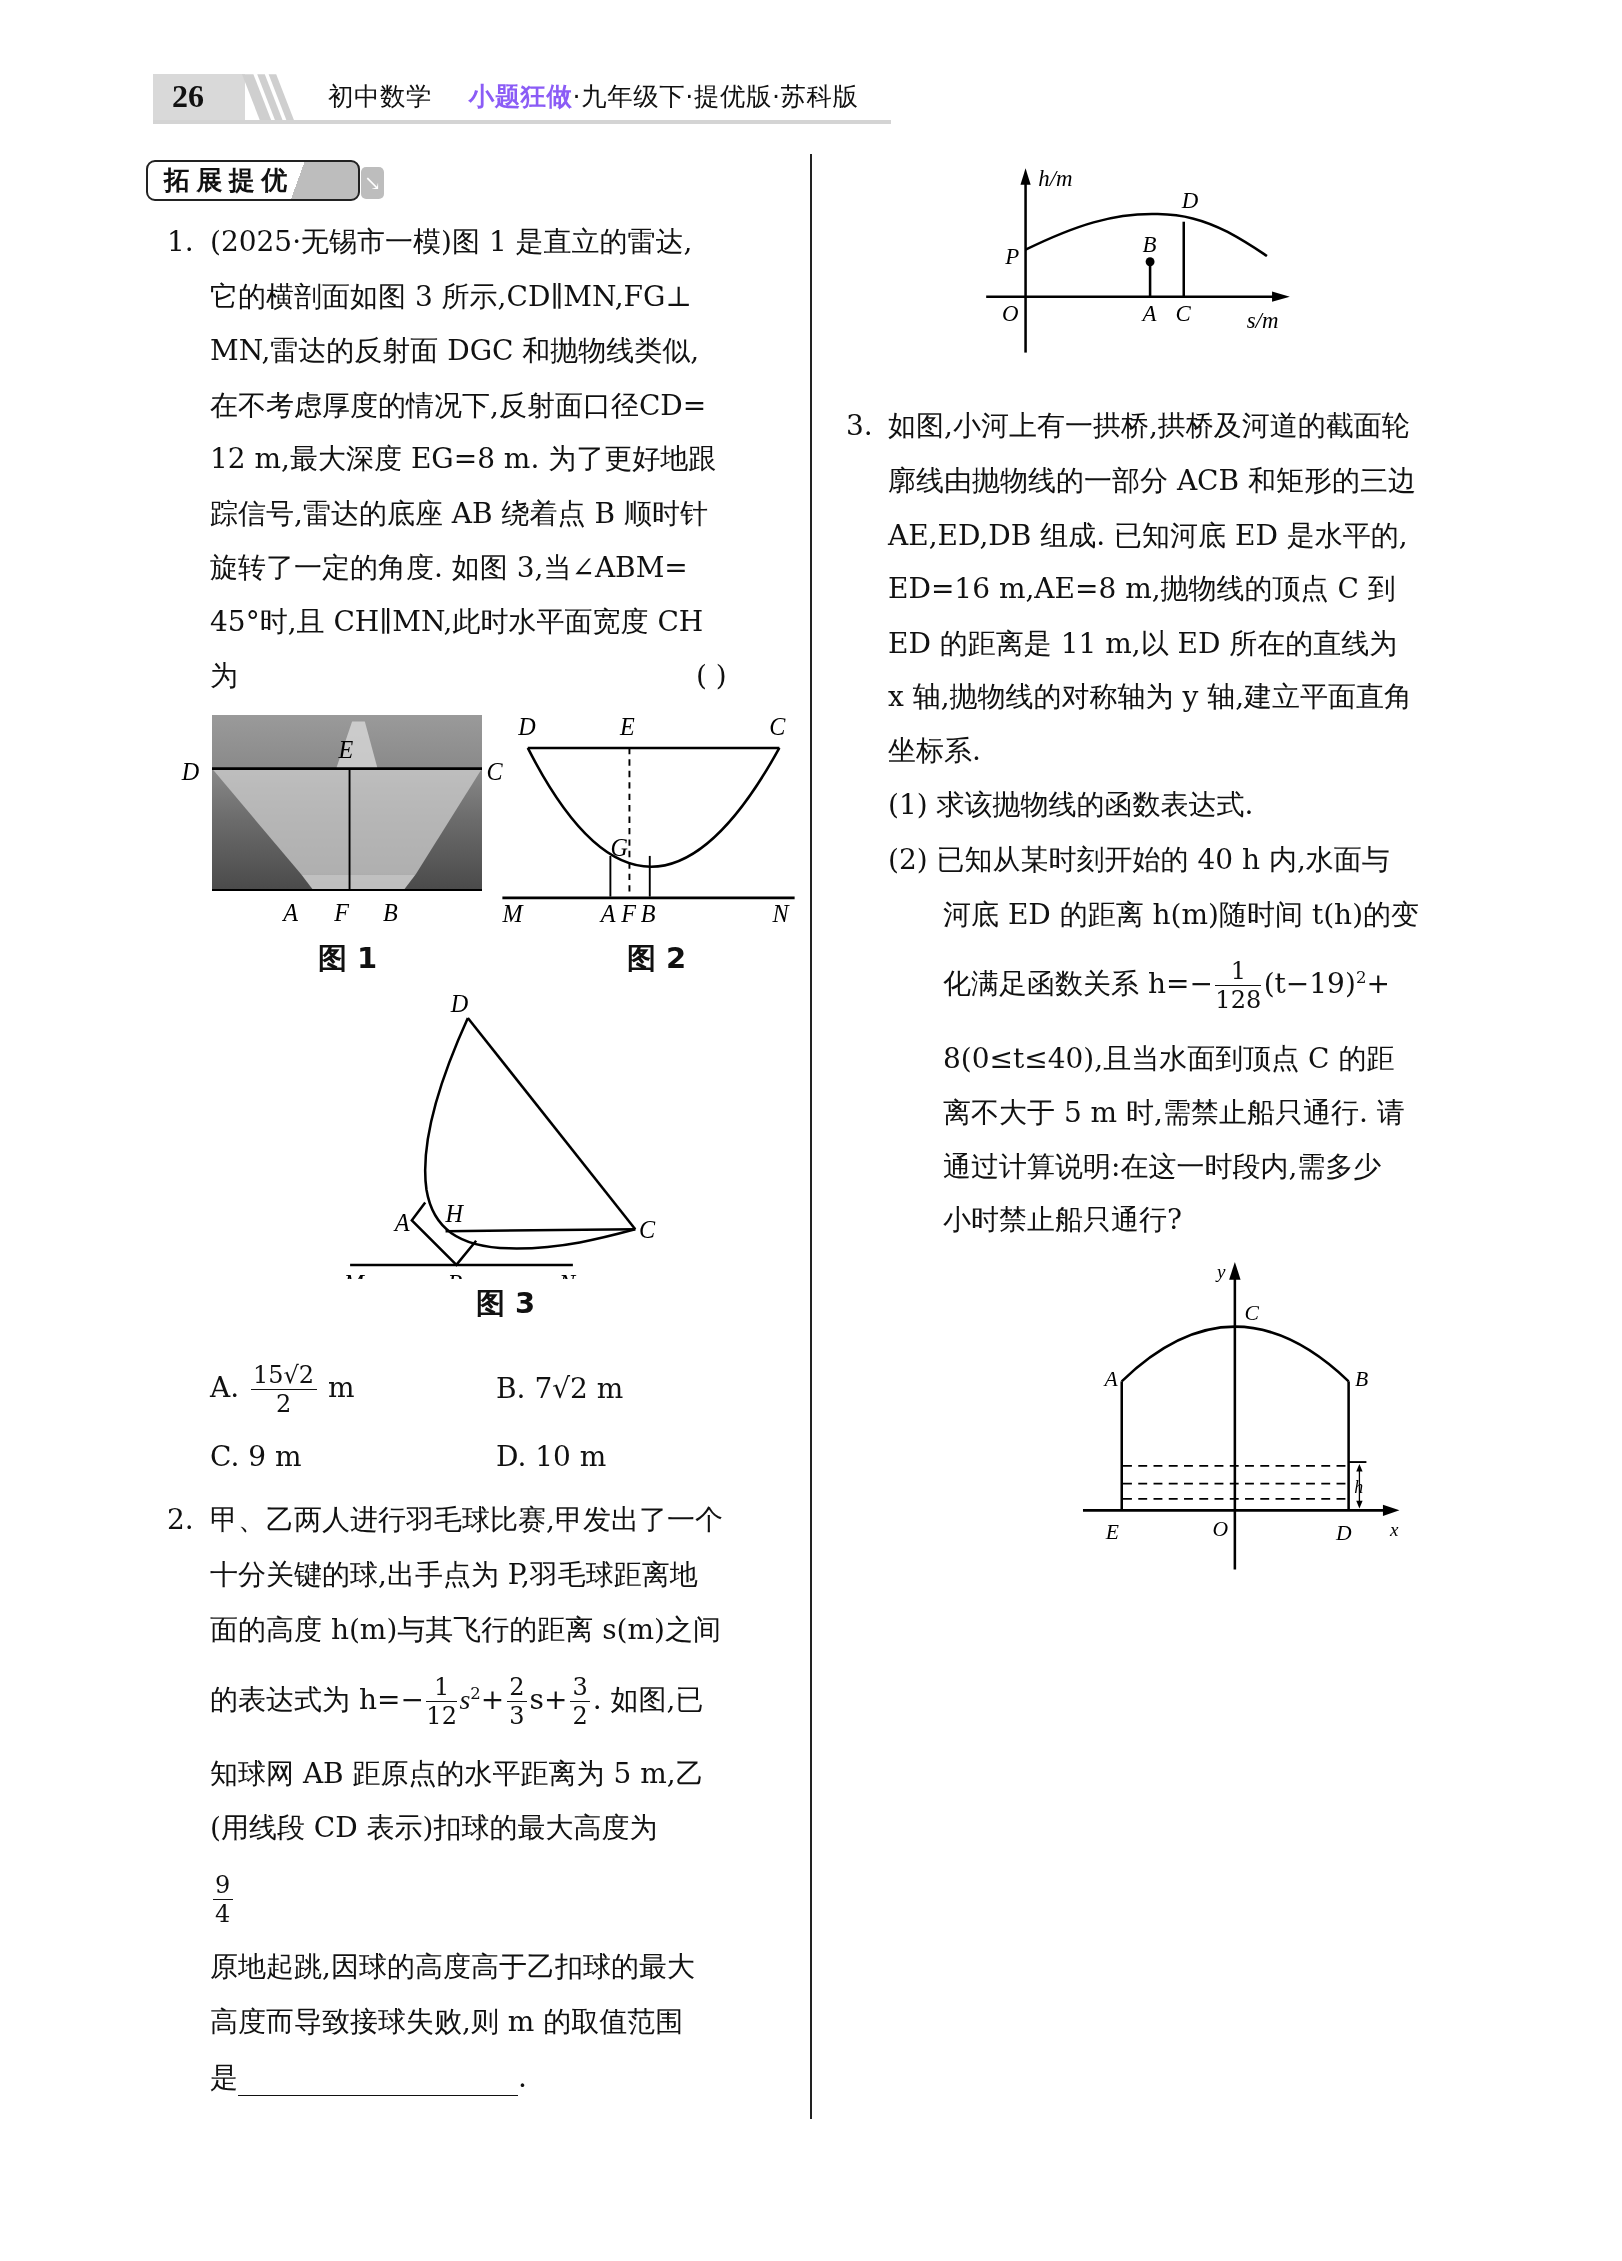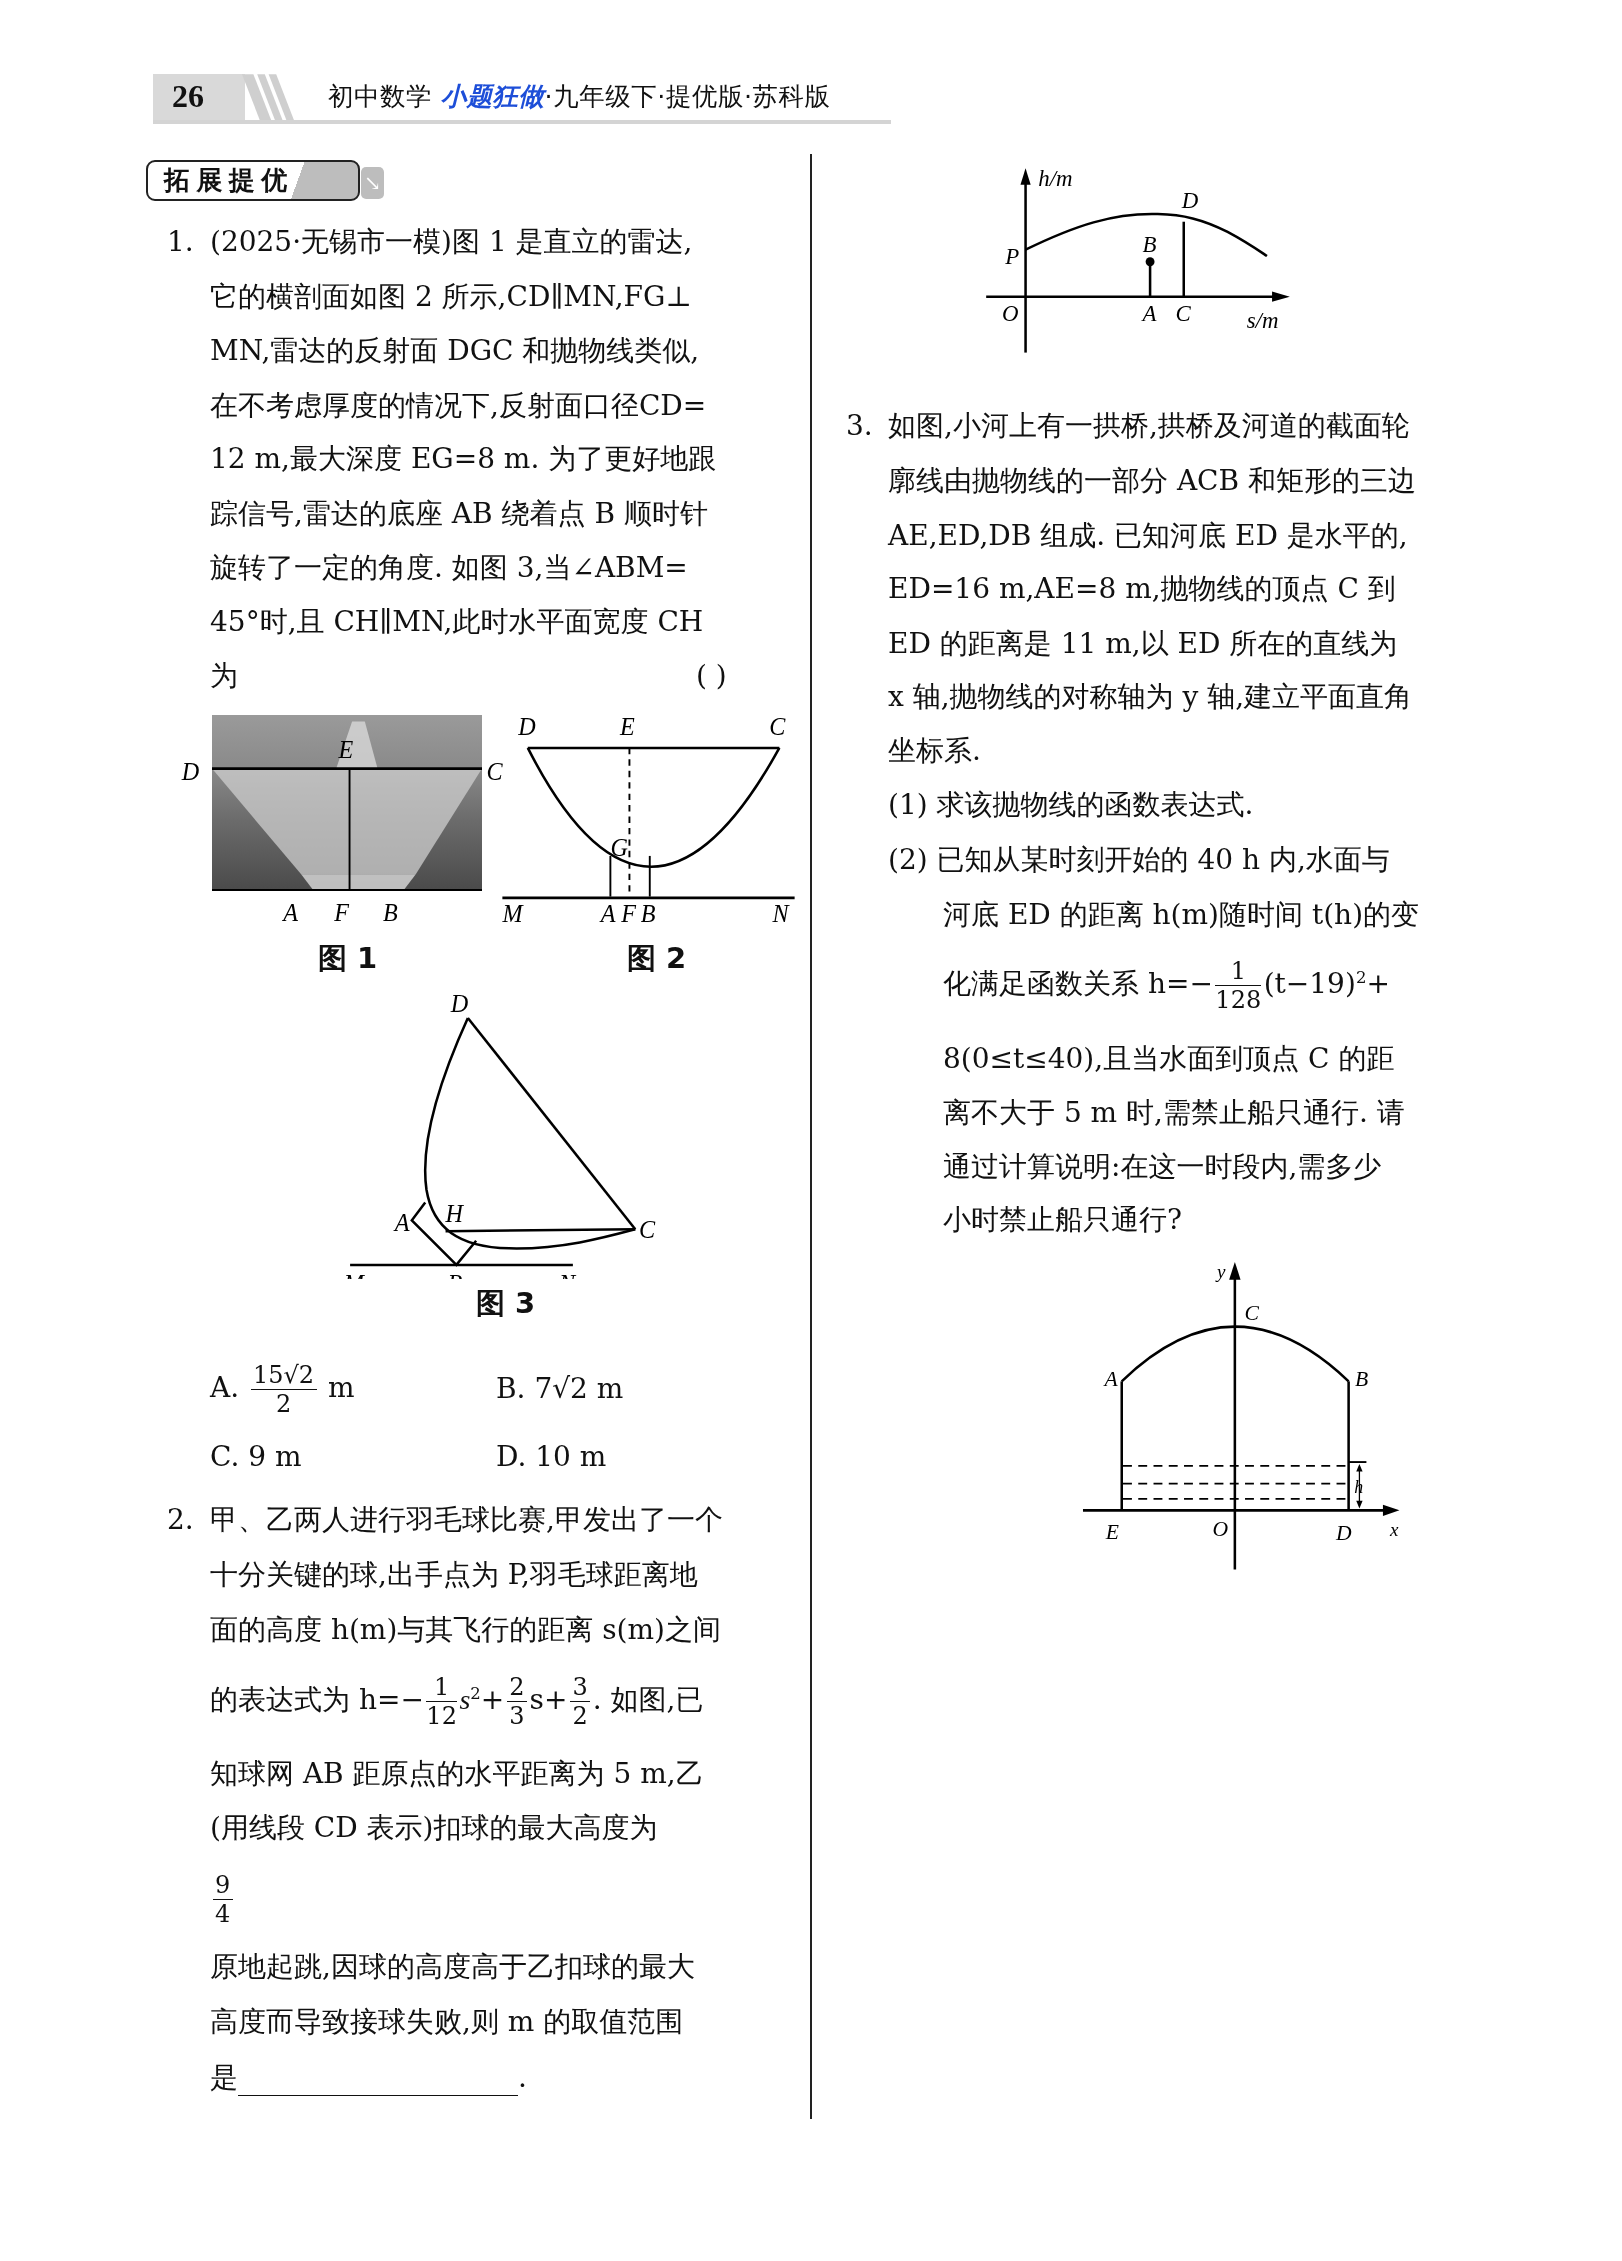--- a/index.html
+++ b/index.html
@@ -3,21 +3,21 @@
 <meta charset="utf-8">
 <style>
   html,body{margin:0;padding:0;background:#fff;}
   body{width:1623px;height:2261px;position:relative;overflow:hidden;color:#111;
        font-family:"DejaVu Serif","Liberation Serif",serif;}
   .abs{position:absolute;}
   .hdr-num-bg{left:153px;top:74px;width:92px;height:46px;background:#d9d9d9;}
   .hdr-num{left:172px;top:75px;font-family:"Liberation Serif",serif;font-weight:bold;font-size:32px;line-height:43px;}
   .hdr-line{left:153px;top:120px;width:738px;height:3.8px;background:#d4d4d4;}
   .hdr-title{left:328px;top:75px;font-size:25.4px;line-height:43px;font-family:"DejaVu Sans",sans-serif;letter-spacing:0.6px;}
-  .hdr-brand{font-style:italic;font-weight:bold;color:#1d4ed8;}
+  .hdr-brand{font-weight:bold;color:#8b5cf6;margin-left:28px;}
   
   .badge{left:146px;top:160px;width:210px;height:37px;border:2.5px solid #222;border-radius:9px;
          background:linear-gradient(110deg,#fff 0,#fff 70%,#bdbdbd 70%,#bdbdbd 100%);}
   .badge-text{left:164px;top:162px;font-size:26px;line-height:37px;font-weight:bold;letter-spacing:6.4px;font-family:"DejaVu Serif",serif;}
   .badge-arrow{left:361px;top:167px;width:23px;height:32px;background:#bdbdbd;border-radius:5.1px;color:#fff;font-size:20.4px;line-height:32px;text-align:center;}
   .divider{left:810px;top:154px;width:1.9px;height:1965px;background:#222;}
   
   .ln{position:absolute;font-size:28px;line-height:36px;white-space:nowrap;font-family:"DejaVu Serif","Liberation Serif",serif;}
   .it{font-style:italic;font-family:"Liberation Serif",serif;}
   .frac{display:inline-block;vertical-align:middle;text-align:center;font-size:24px;line-height:28px;margin:0 2.5px;}
@@ -46,21 +46,21 @@
 
 <div class="abs badge"></div>
 <div class="abs badge-text">拓展提优</div>
 <div class="abs badge-arrow">↘</div>
 
 <div class="abs divider"></div>
 
 <div>
   <div class="ln" style="left:167px;top:224px">1.</div>
   <div class="ln" style="left:210px;top:224px">(2025·无锡市一模)图 1 是直立的雷达,</div>
-  <div class="ln" style="left:210px;top:279px">它的横剖面如图 2 所示,CD∥MN,FG⊥</div>
+  <div class="ln" style="left:210px;top:279px">它的横剖面如图 3 所示,CD∥MN,FG⊥</div>
   <div class="ln" style="left:210px;top:333px">MN,雷达的反射面 DGC 和抛物线类似,</div>
   <div class="ln" style="left:210px;top:388px">在不考虑厚度的情况下,反射面口径CD=</div>
   <div class="ln" style="left:210px;top:441px">12 m,最大深度 EG=8 m. 为了更好地跟</div>
   <div class="ln" style="left:210px;top:496px">踪信号,雷达的底座 AB 绕着点 B 顺时针</div>
   <div class="ln" style="left:210px;top:550px">旋转了一定的角度. 如图 3,当∠ABM=</div>
   <div class="ln" style="left:210px;top:604px">45°时,且 CH∥MN,此时水平面宽度 CH</div>
   <div class="ln" style="left:210px;top:658px">为</div>
   <div class="ln" style="left:696px;top:658px">(      )</div>
 
   <div class="abs" style="left:212px;top:715px;width:270px;height:176px;background:linear-gradient(#9a9a9a,#8a8a8a 30%,#6b6b6b 60%,#4a4a4a);">

